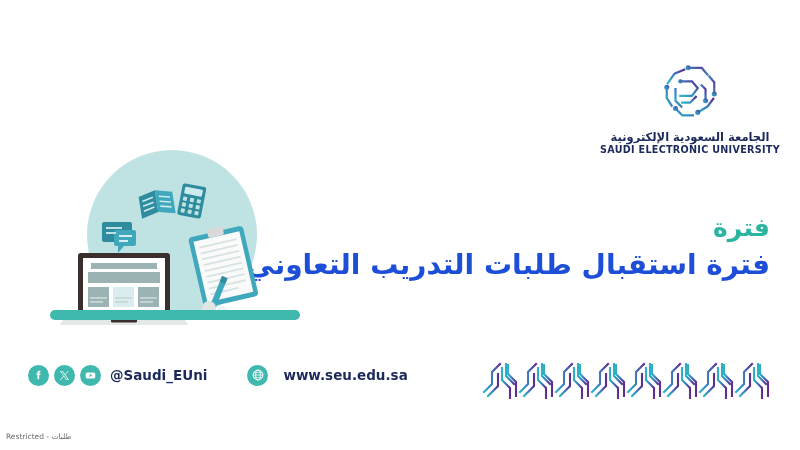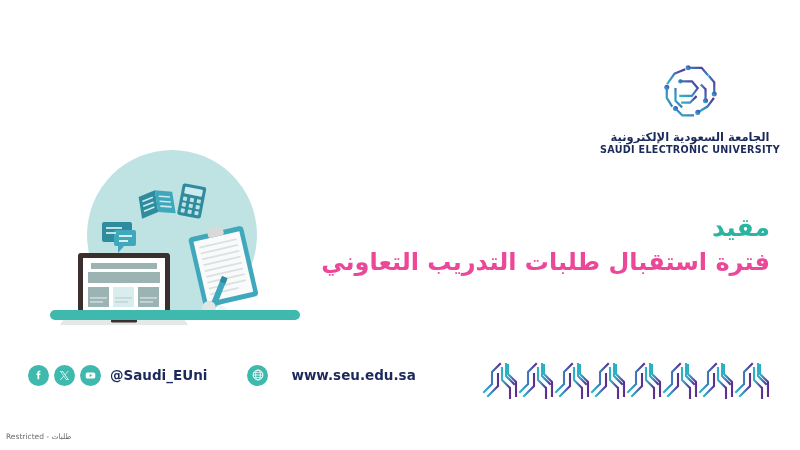--- a/index.html
+++ b/index.html
@@ -70,23 +70,23 @@
     direction: rtl;
   }
   .headline-kicker {
     font-size: 25px;
     font-weight: bold;
     color: #2BB5A0;
     line-height: 1.25;
     margin-bottom: 4px;
   }
   .headline-main {
-    font-size: 24px;
-    font-weight: bold;
-    color: #ec4899;
+    font-size: 28px;
+    font-weight: bold;
+    color: #1d4ed8;
     line-height: 1.3;
     white-space: nowrap;
   }
 
   
   .illustration {
     position: absolute;
     left: 50px;
     top: 150px;
     width: 250px;
@@ -120,21 +120,21 @@
     font-weight: bold;
     color: #1B2A5B;
     margin-left: 4px;
     margin-right: 40px;
     white-space: nowrap;
   }
   .url-text {
     font-size: 13.5px;
     font-weight: bold;
     color: #1B2A5B;
-    margin-left: 18px;
+    margin-left: 10px;
     white-space: nowrap;
     text-align: center;
   }
 
   
   .ornament {
     position: absolute;
     right: 28px;
     bottom: 48px;
     width: 290px;
@@ -187,21 +187,21 @@
         <circle cx="17" cy="48" r="2.6"></circle>
         <circle cx="48" cy="40" r="2.6"></circle>
         <circle cx="22" cy="20" r="2.2"></circle>
       </g>
     </svg>
     <div class="logo-ar">الجامعة السعودية الإلكترونية</div>
     <div class="logo-en">SAUDI ELECTRONIC UNIVERSITY</div>
   </div>
 
   <div class="headline">
-    <div class="headline-kicker">مقيد</div>
+    <div class="headline-kicker">فترة</div>
     <div class="headline-main">فترة استقبال طلبات التدريب التعاوني</div>
   </div>
 
   <div class="illustration">
     <svg viewBox="0 0 250 190" width="250" height="190">
 
       <circle cx="122" cy="85" r="85" fill="#BFE2E2"></circle>
 
       <g transform="translate(52,72)">
         <rect x="0" y="0" width="30" height="20" rx="2" fill="#2E8C9E"></rect>

